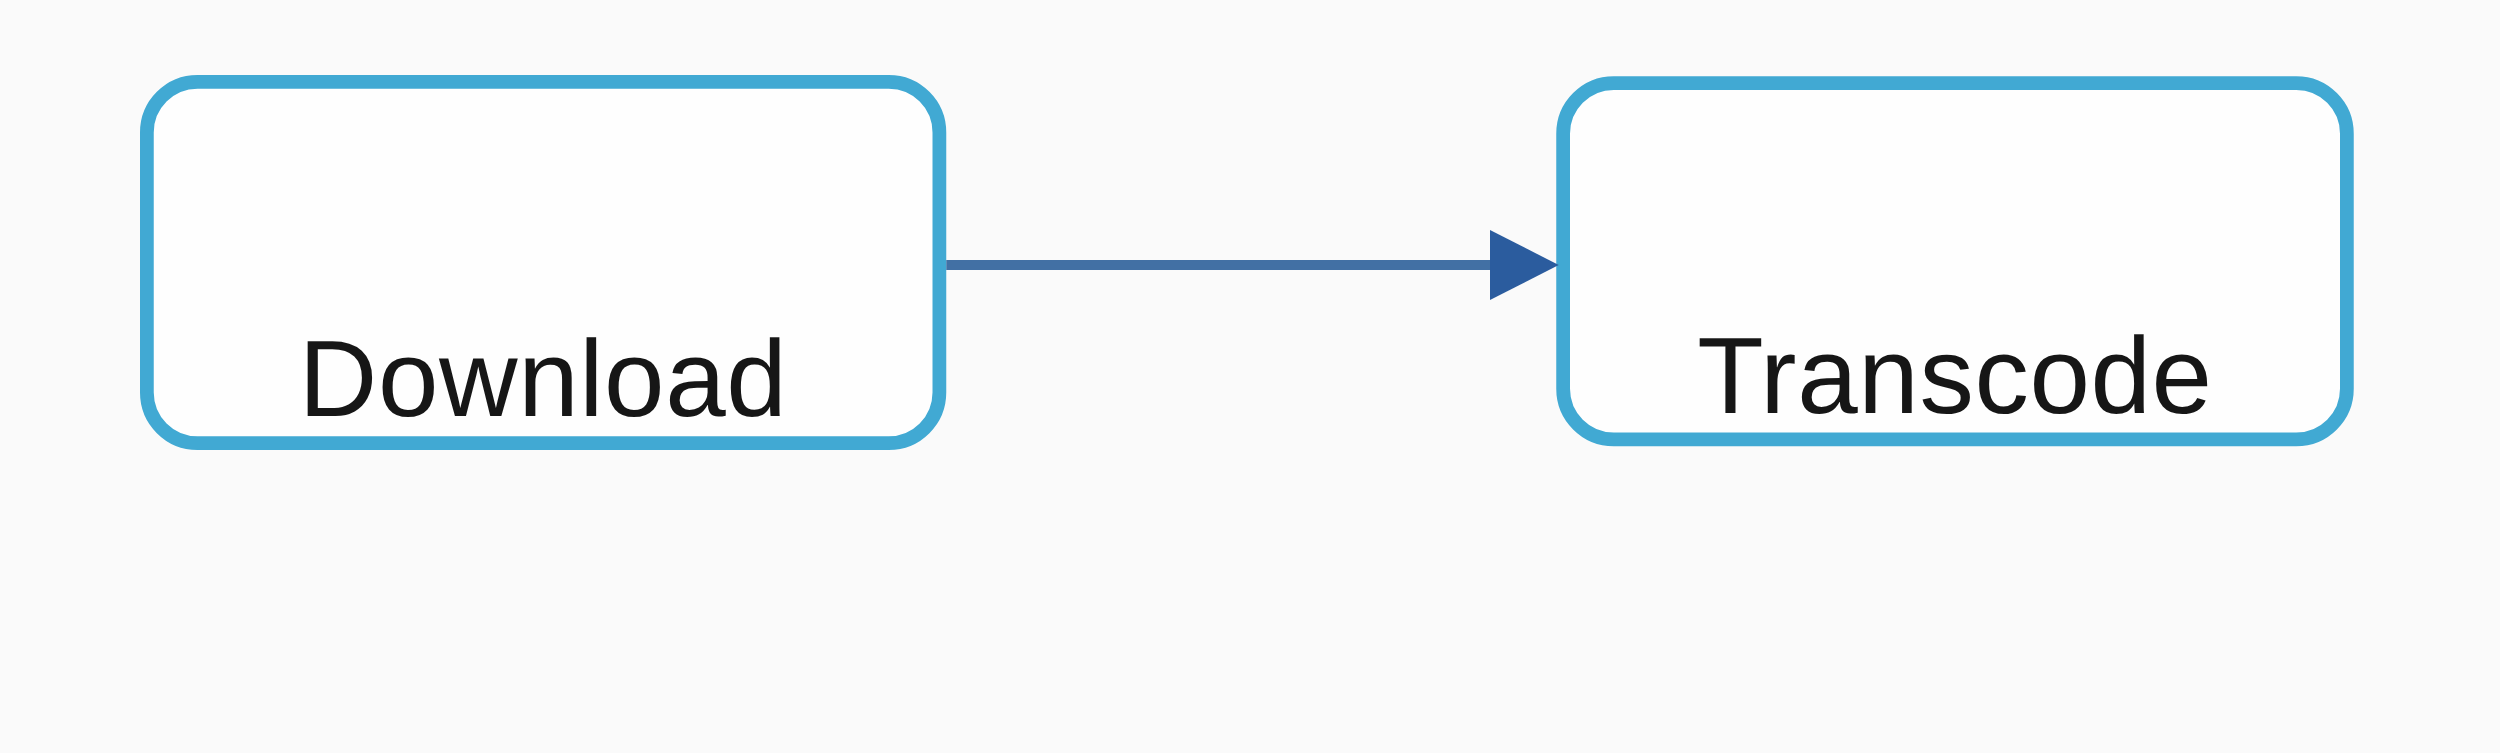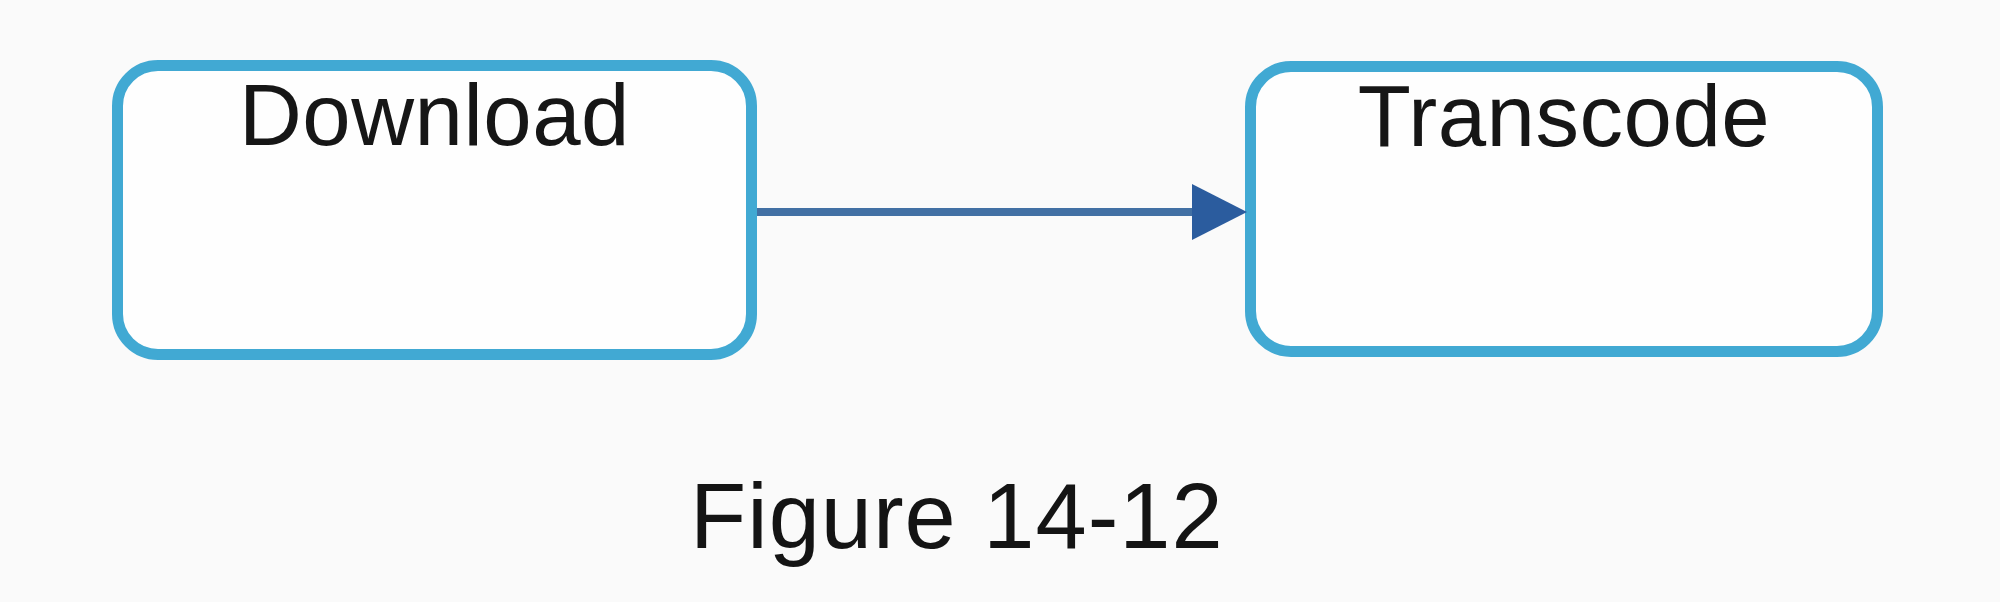--- a/index.html
+++ b/index.html
@@ -15,21 +15,21 @@
     overflow: hidden;
     font-family: "Liberation Sans", sans-serif;
   }
   .node {
     position: absolute;
     box-sizing: border-box;
     background: #fefefe;
     border: 11px solid #41a9d3;
     border-radius: 46px;
     display: flex;
-    align-items: flex-start;
+    align-items: flex-end;
     justify-content: center;
   }
   .node-download {
     left: 112px;
     top: 60px;
     width: 645px;
     height: 300px;
   }
   .node-transcode {
     left: 1245px;
@@ -75,15 +75,14 @@
 
   <div class="node node-transcode">
     <span class="node-label">Transcode</span>
   </div>
 
   <svg class="arrow-svg" viewBox="0 0 2000 602">
     <line x1="757" y1="212" x2="1200" y2="212" stroke-width="8" stroke="#4270a4"></line>
     <polygon points="1192,184 1247,212 1192,240" fill="#2b5c9e"></polygon>
   </svg>
 
-  <div class="caption">Figure 14-12</div>
 
 </div>
 
 </body></html>

